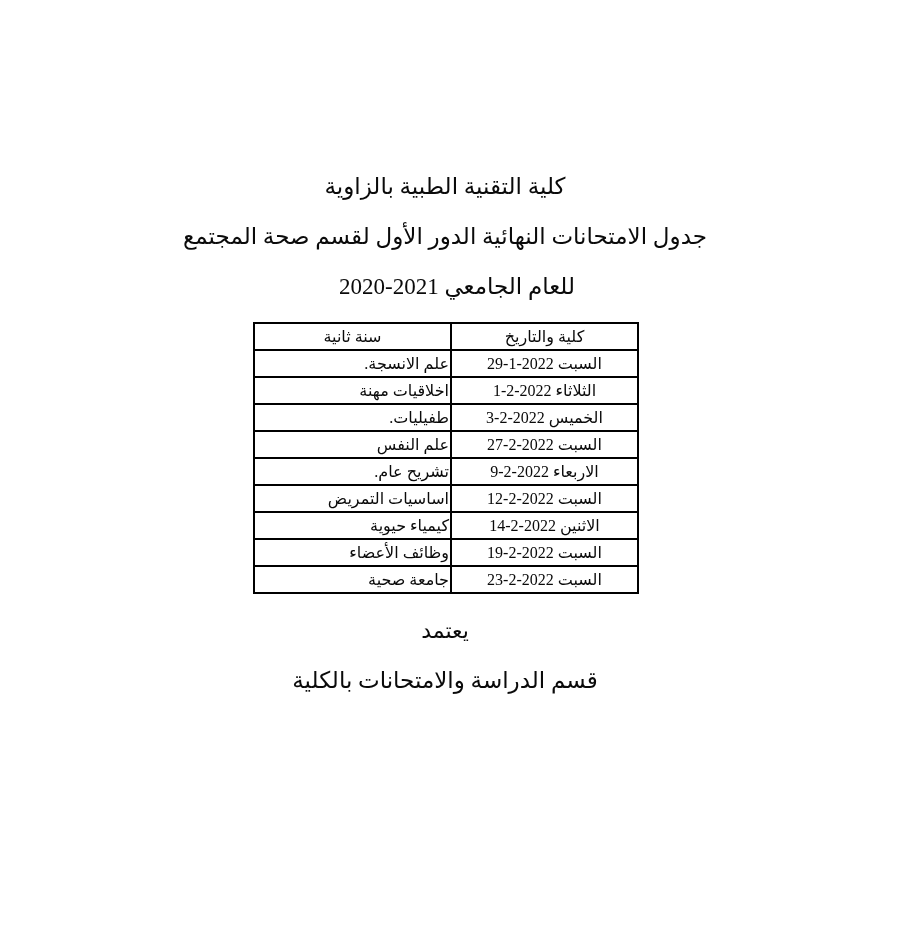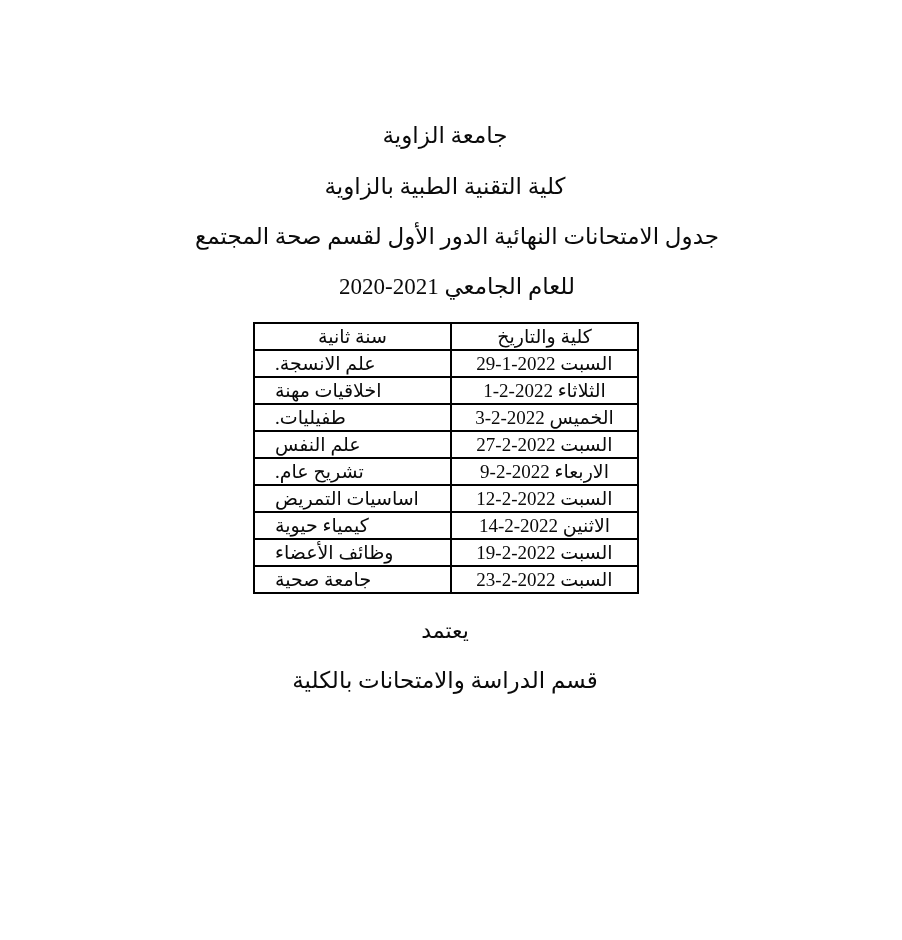--- a/index.html
+++ b/index.html
@@ -21,57 +21,56 @@
     position: absolute;
     left: 0;
     width: 890px;
     text-align: center;
     white-space: nowrap;
     font-size: 23px;
     line-height: 30px;
   }
   .t1 { top: 121px; }
   .t2 { top: 172px; }
-  .t3 { top: 222px; padding-left: 12px; }
+  .t3 { top: 222px; }
   .t4 { top: 272px; padding-left: 12px; }
 
   table.exam-table {
     position: absolute;
     top: 322px;
     left: 253px;
     width: 384px;
     border-collapse: collapse;
     table-layout: fixed;
     direction: rtl;
   }
   .exam-table td {
     border: 2px solid #000000;
     height: 25px;
-    font-size: 19px;
+    font-size: 16px;
     line-height: 25px;
-    padding: 0 20px;
+    padding: 0 1px;
     vertical-align: middle;
     overflow: hidden;
     white-space: nowrap;
   }
   .col-date { width: 187px; }
   .col-subject { width: 197px; }
   td.hdr-cell { text-align: center; }
   td.date-cell { text-align: center; }
-  td.subject-cell { text-align: left; }
+  td.subject-cell { text-align: right; }
 
   .f1 { top: 616px; font-size: 22px; }
   .f2 { top: 666px; font-size: 23px; }
 </style>
 </head>
 <body>
 
 <div class="doc">
 
-  <div class="center-line t1">جامعة الزاوية</div>
   <div class="center-line t2">كلية التقنية الطبية بالزاوية</div>
   <div class="center-line t3">جدول الامتحانات النهائية الدور الأول لقسم صحة المجتمع</div>
   <div class="center-line t4">للعام الجامعي 2021-2020</div>
 
   <table class="exam-table">
     <colgroup>
       <col class="col-date">
       <col class="col-subject">
     </colgroup>
     <tbody>

